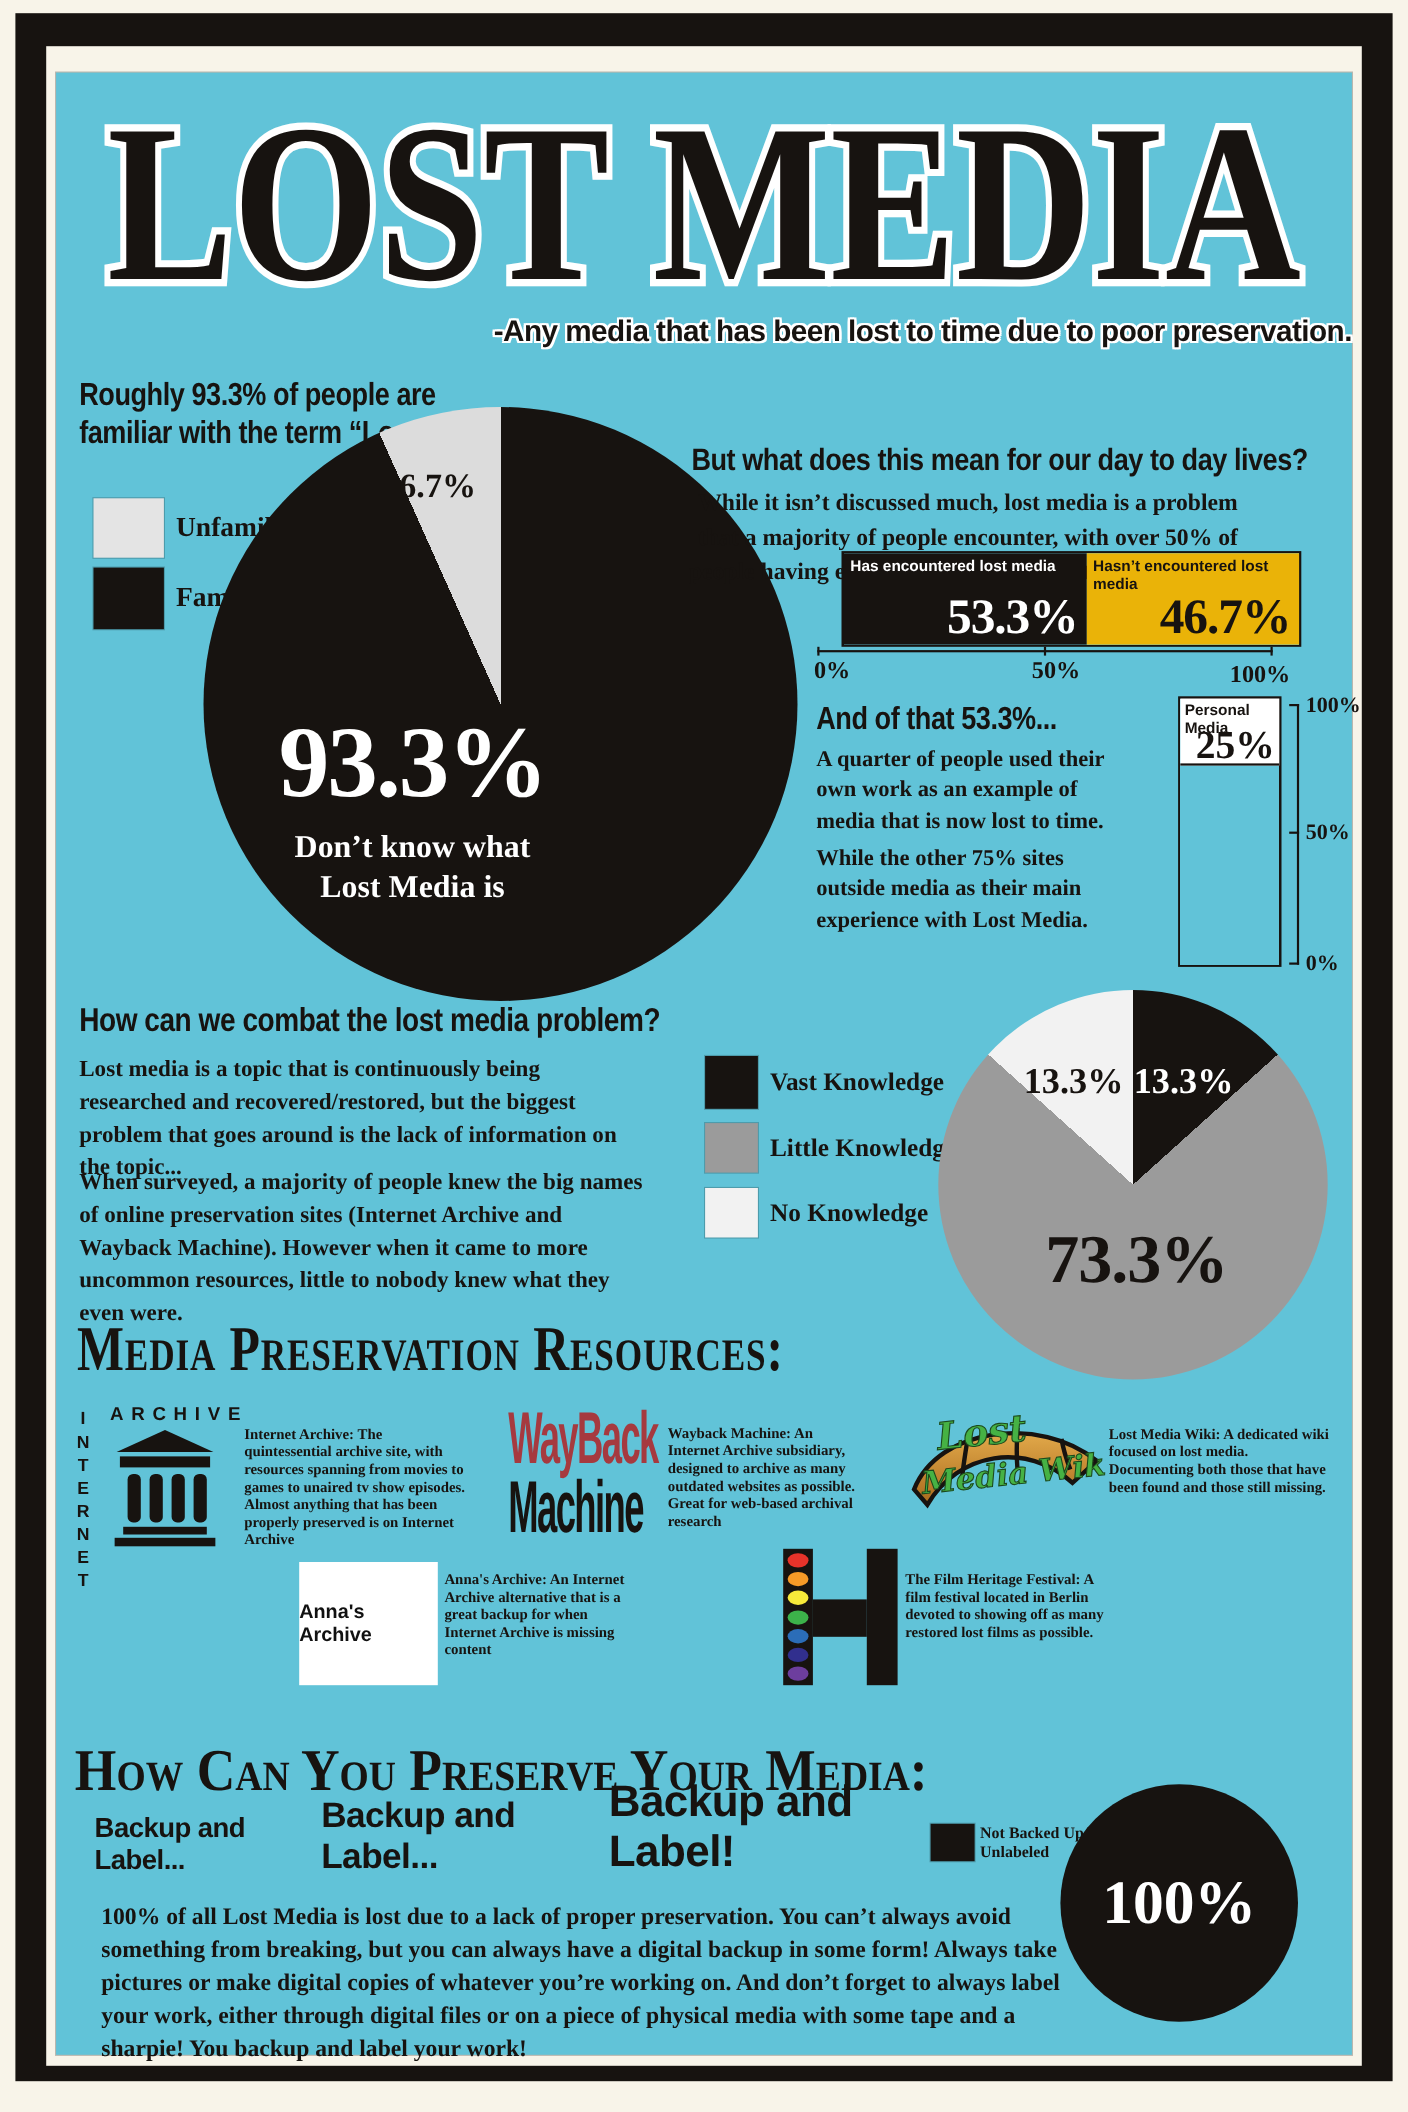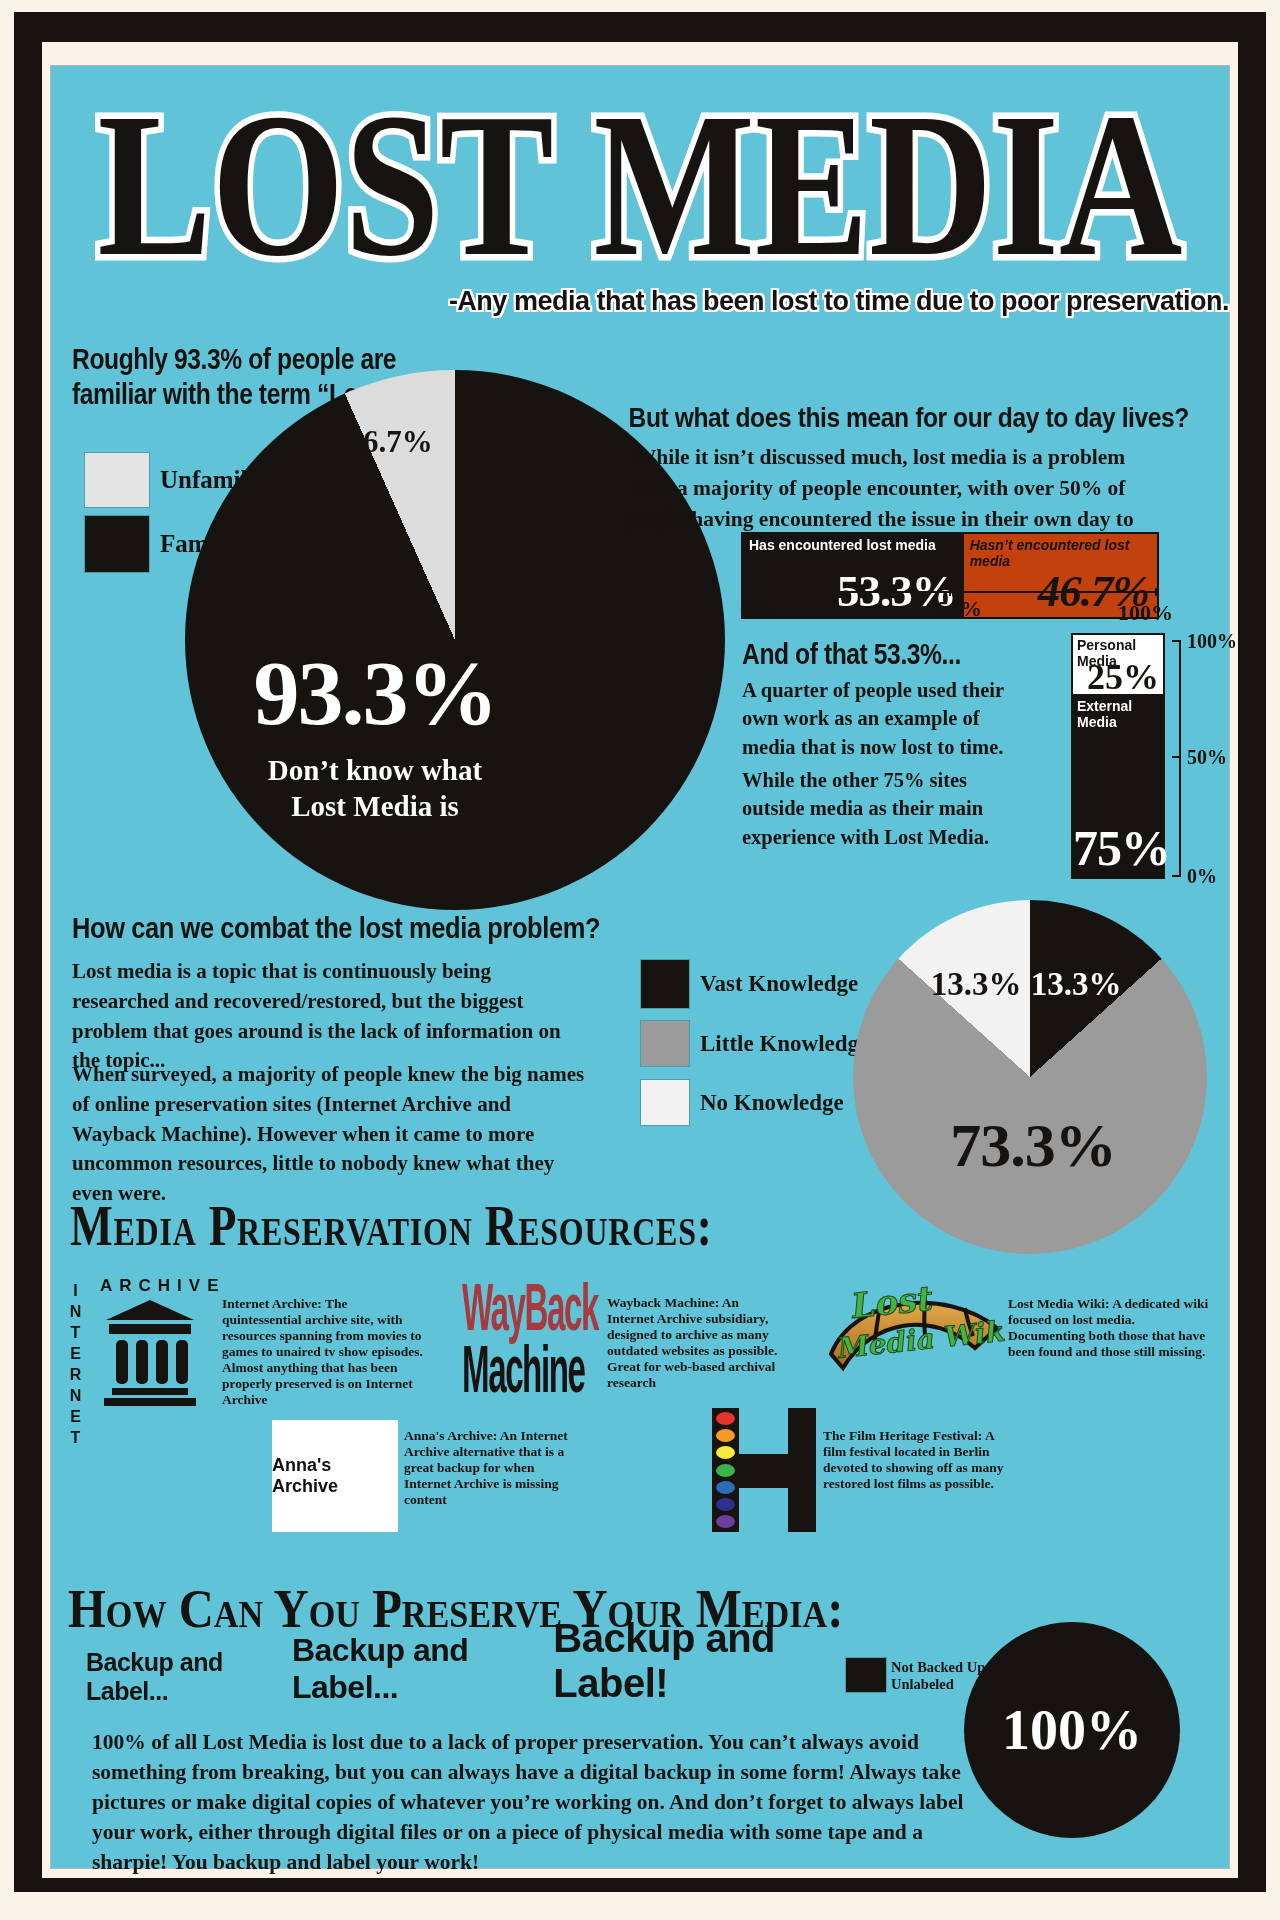--- a/index.html
+++ b/index.html
@@ -27,23 +27,23 @@
   #l1-sw2{left:85px;top:516px;width:64px;height:56px;background:#171310;}
   #l1-lb2{left:160px;top:530px;font-size:25px;}
   #pie1{left:185px;top:370px;width:540px;height:540px;border-radius:50%;
     background:conic-gradient(#171310 0deg 335.9deg,#dcdcdc 335.9deg 360deg);}
   #pie1-slice{left:363px;top:424px;width:100px;font-size:31px;text-align:left;}
   #pie1-big{left:185px;top:640px;width:380px;font-size:92px;color:#fff;text-align:center;letter-spacing:-2px;}
   #pie1-cap{left:205px;top:752px;width:340px;font-size:29px;color:#fff;text-align:center;line-height:1.25;}
   
   #day-heading{left:595px;top:402px;width:560px;font-size:28px;text-align:center;white-space:nowrap;transform:scaleX(.88);transform-origin:center top;}
   #day-para{left:615px;top:442px;width:530px;font-size:21.5px;line-height:1.45;text-align:center;}
-  #hbar{left:743px;top:503px;width:414px;height:83px;display:flex;box-shadow:0 0 0 2px #171310;margin-top:31px;}
+  #hbar{left:767px;top:503px;width:414px;height:83px;display:flex;box-shadow:0 0 0 2px #171310;}
   #hbar-left{width:53.3%;background:#171310;position:relative;}
-  #hbar-right{width:46.7%;background:#c2410c;position:relative;font-style:italic;}
+  #hbar-right{width:46.7%;background:#eab308;position:relative;}
   .bar-lab{position:absolute;top:3px;left:6px;font-size:14px;letter-spacing:0;}
   .bar-val{position:absolute;bottom:0px;right:8px;font-size:45px;letter-spacing:-1px;}
   #hbar-axis{left:743px;top:591px;width:414px;height:2px;background:#171310;}
   .tick-v{width:2px;height:8px;background:#171310;}
   #tick0{left:743px;top:588px;} #tick50{left:949px;top:588px;} #tick100{left:1155px;top:588px;}
   #ax0{left:740px;top:596px;font-size:22px;} #ax50{left:938px;top:596px;font-size:22px;} #ax100{left:1118px;top:600px;font-size:22px;}
   
   #ofthat-heading{left:742px;top:638px;font-size:29px;white-space:nowrap;transform:scaleX(.85);transform-origin:left top;}
   #ofthat-p1{left:742px;top:676px;width:272px;font-size:20.5px;line-height:1.38;}
   #ofthat-p2{left:742px;top:766px;width:272px;font-size:20.5px;line-height:1.38;}
@@ -147,24 +147,20 @@
 <div class="abs serif" id="ax100">100%</div>
 
 <div class="abs cond" id="ofthat-heading">And of that 53.3%...</div>
 <div class="abs serif" id="ofthat-p1">A quarter of people used their own work as an example of media that is now lost to time.</div>
 <div class="abs serif" id="ofthat-p2">While the other 75% sites outside media as their main experience with Lost Media.</div>
 <div class="abs" id="vbar">
   <div id="vbar-top">
     <span class="bar-lab cond">Personal Media</span>
     <span class="v25 serif">25%</span>
   </div>
-  <div id="vbar-bot">
-    <span class="bar-lab cond">External Media</span>
-    <span class="v75 serif">75%</span>
-  </div>
 </div>
 <div class="abs" id="vbar-axis"></div>
 <div class="abs tick-h" id="vtick100"></div>
 <div class="abs tick-h" id="vtick50"></div>
 <div class="abs tick-h" id="vtick0"></div>
 <div class="abs serif" id="vax100">100%</div>
 <div class="abs serif" id="vax50">50%</div>
 <div class="abs serif" id="vax0">0%</div>
 
 <div class="abs cond" id="combat-heading">How can we combat the lost media problem?</div>

